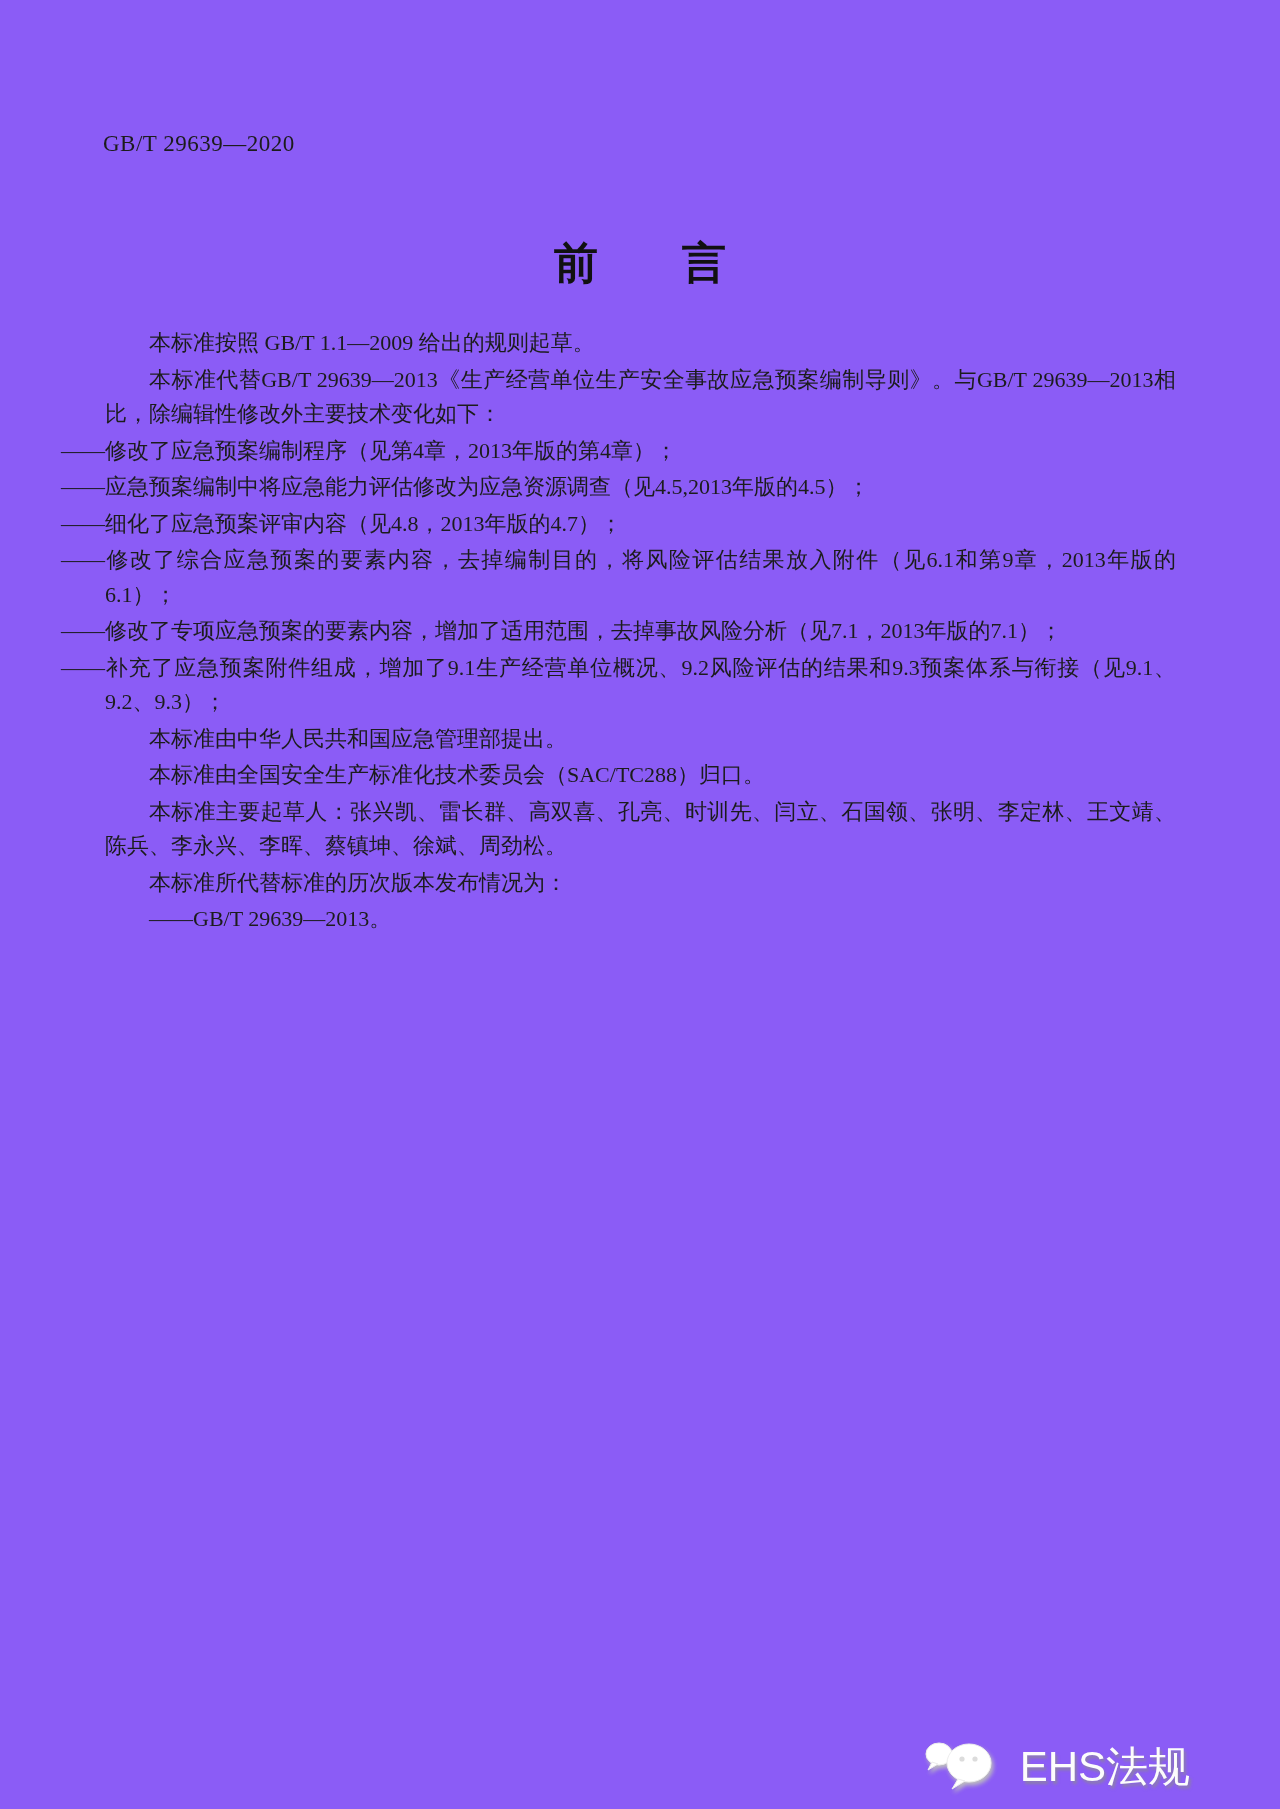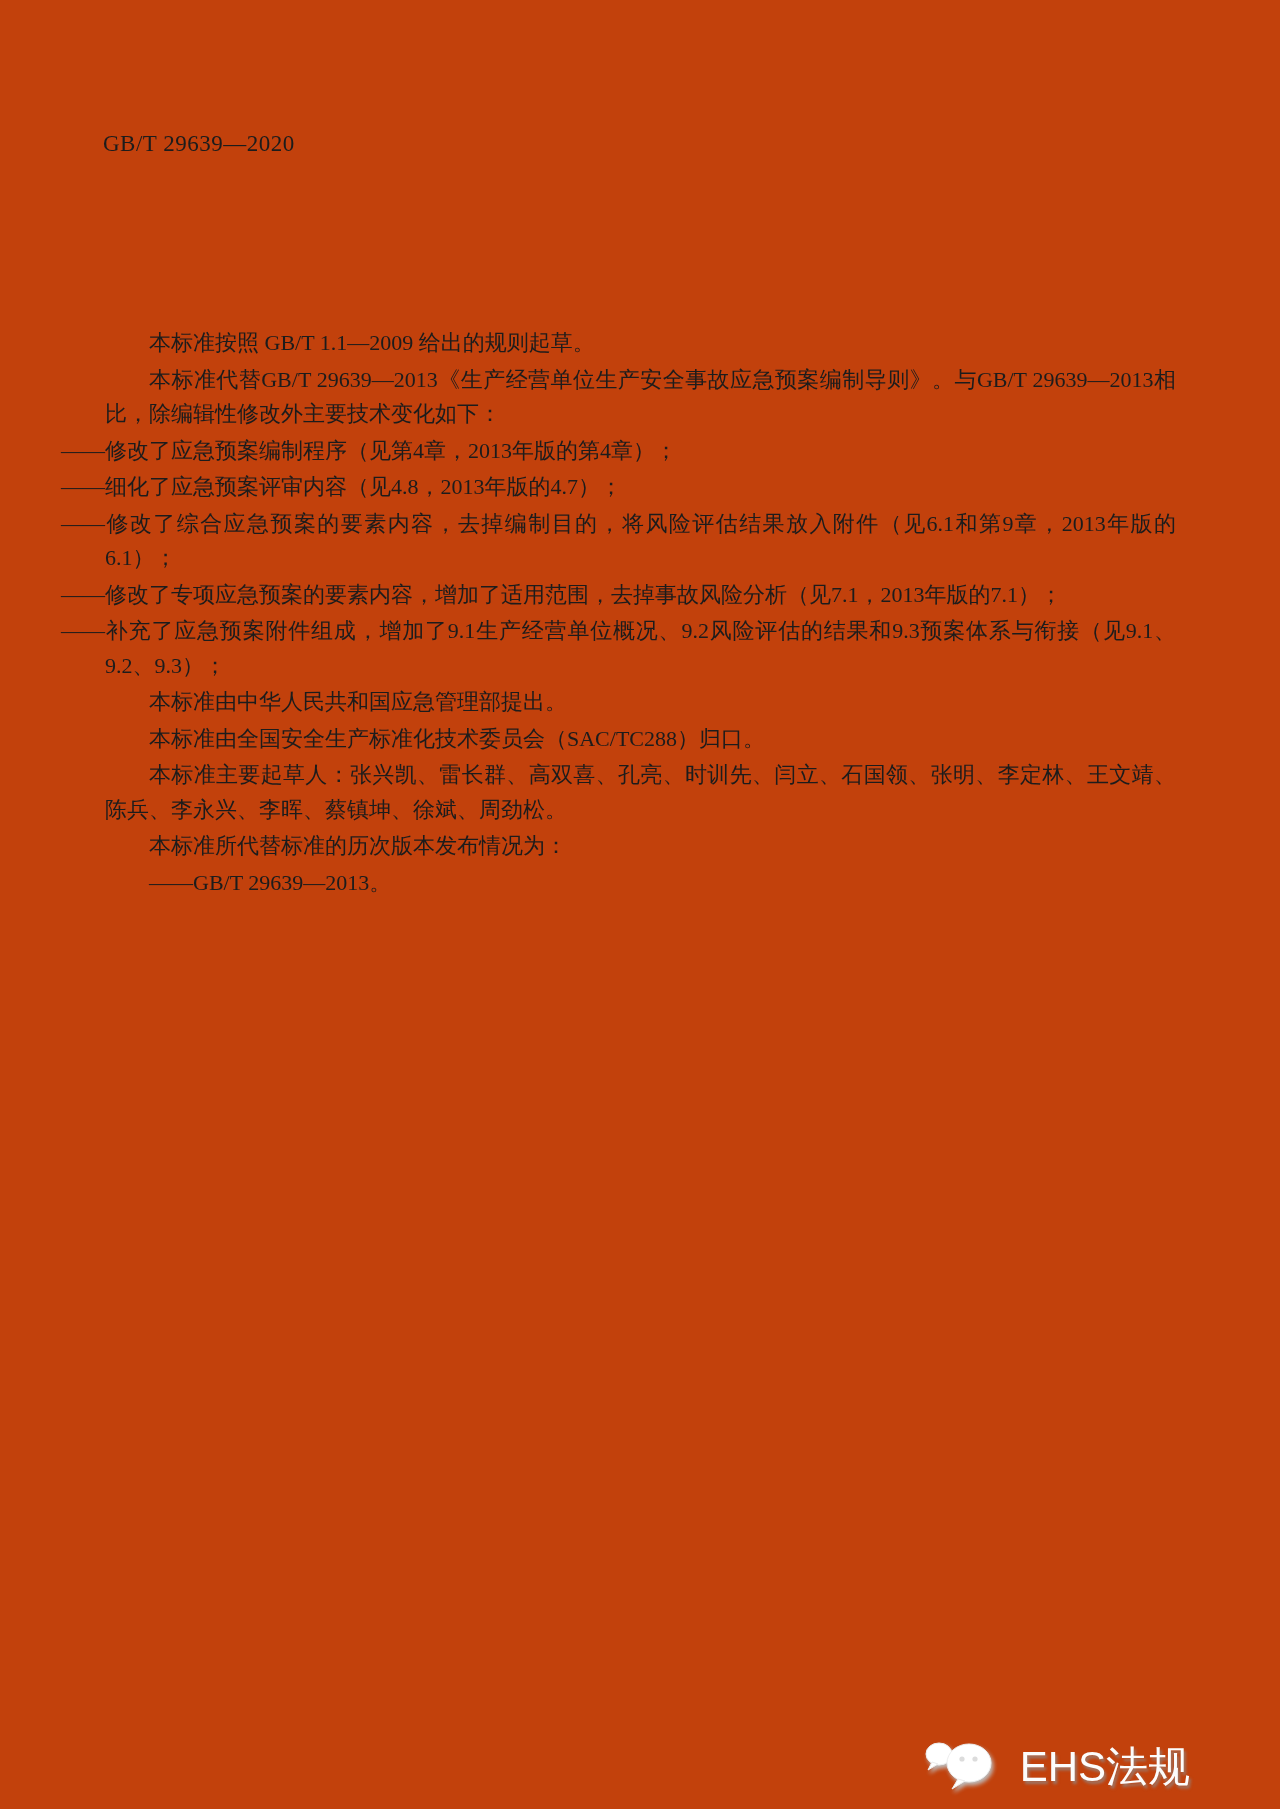--- a/index.html
+++ b/index.html
@@ -4,21 +4,21 @@
 <style>
   html, body {
     margin: 0;
     padding: 0;
     background: #ffffff;
   }
   .page {
     position: relative;
     width: 1280px;
     height: 1809px;
-    background: #c2410c;
+    background: #8b5cf6;
     overflow: hidden;
     font-family: "Liberation Serif", "DejaVu Serif", serif;
     color: #1c1c1c;
   }
   .doc-code {
     position: absolute;
     top: 131px;
     left: 103px;
     font-size: 23px;
     letter-spacing: 0.5px;
@@ -72,25 +72,29 @@
     white-space: nowrap;
   }
 </style>
 </head>
 <body>
 
 <div class="page">
 
   <div class="doc-code">GB/T 29639—2020</div>
 
+  <div class="doc-title">
+    <span class="title-char">前</span><span class="title-char right">言</span>
+  </div>
 
   <div class="content">
     <p class="para">本标准按照 GB/T 1.1—2009 给出的规则起草。</p>
     <p class="para">本标准代替GB/T 29639—2013《生产经营单位生产安全事故应急预案编制导则》。与GB/T 29639—2013相比，除编辑性修改外主要技术变化如下：</p>
     <p class="list-item">——修改了应急预案编制程序（见第4章，2013年版的第4章）；</p>
+    <p class="list-item">——应急预案编制中将应急能力评估修改为应急资源调查（见4.5,2013年版的4.5）；</p>
     <p class="list-item">——细化了应急预案评审内容（见4.8，2013年版的4.7）；</p>
     <p class="list-item">——修改了综合应急预案的要素内容，去掉编制目的，将风险评估结果放入附件（见6.1和第9章，2013年版的6.1）；</p>
     <p class="list-item">——修改了专项应急预案的要素内容，增加了适用范围，去掉事故风险分析（见7.1，2013年版的7.1）；</p>
     <p class="list-item">——补充了应急预案附件组成，增加了9.1生产经营单位概况、9.2风险评估的结果和9.3预案体系与衔接（见9.1、9.2、9.3）；</p>
     <p class="para">本标准由中华人民共和国应急管理部提出。</p>
     <p class="para">本标准由全国安全生产标准化技术委员会（SAC/TC288）归口。</p>
     <p class="para">本标准主要起草人：张兴凯、雷长群、高双喜、孔亮、时训先、闫立、石国领、张明、李定林、王文靖、陈兵、李永兴、李晖、蔡镇坤、徐斌、周劲松。</p>
     <p class="para">本标准所代替标准的历次版本发布情况为：</p>
     <p class="dash-para">——GB/T 29639—2013。</p>
   </div>

